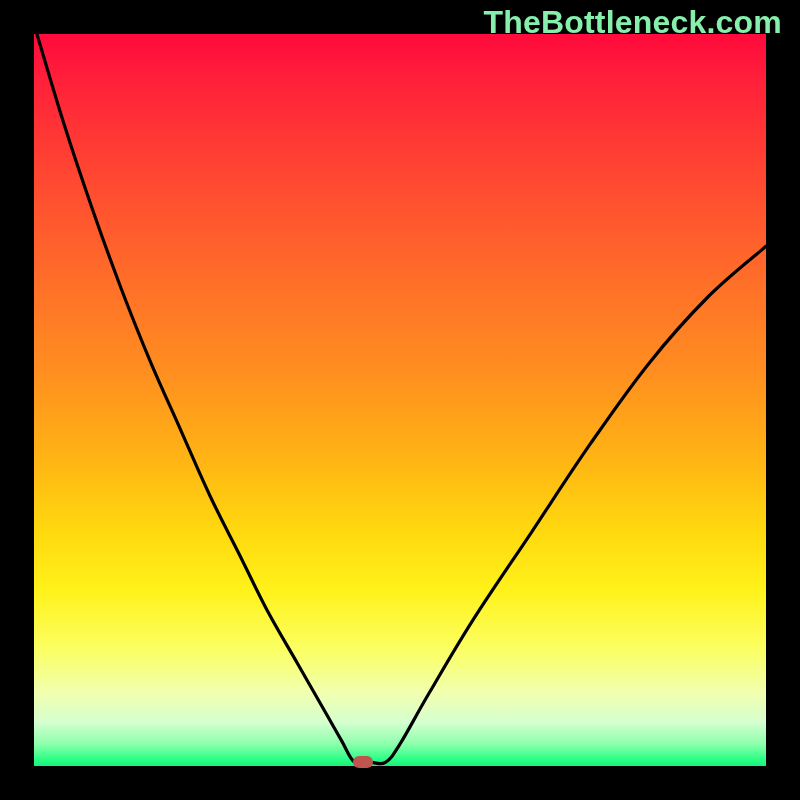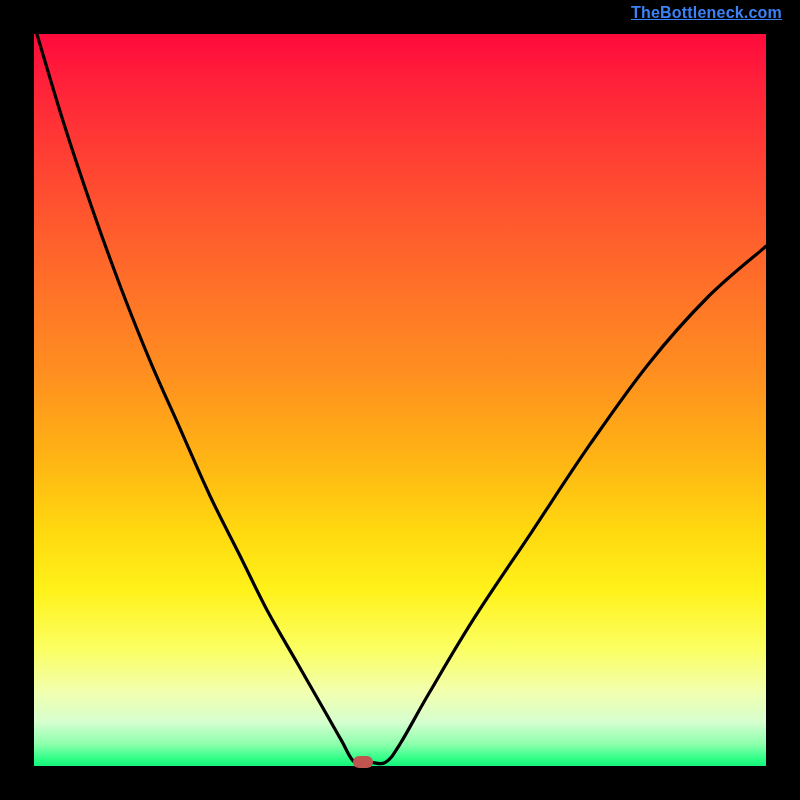--- a/index.html
+++ b/index.html
@@ -16,25 +16,24 @@
     top: 0;
     width: 800px;
     height: 800px;
     background: #000;
   }
   .watermark {
     position: absolute;
     top: 4px;
     right: 18px;
     font-family: Arial, Helvetica, sans-serif;
-    font-size: 16px;
+    font-size: 32px;
     font-weight: 600;
-    color: #3b82f6;
+    color: #86efac;
     letter-spacing: 0.2px;
-    text-decoration: underline;
   }
   .plot {
     position: absolute;
     left: 34px;
     top: 34px;
     width: 732px;
     height: 732px;
     
     background: linear-gradient(
       to bottom,

